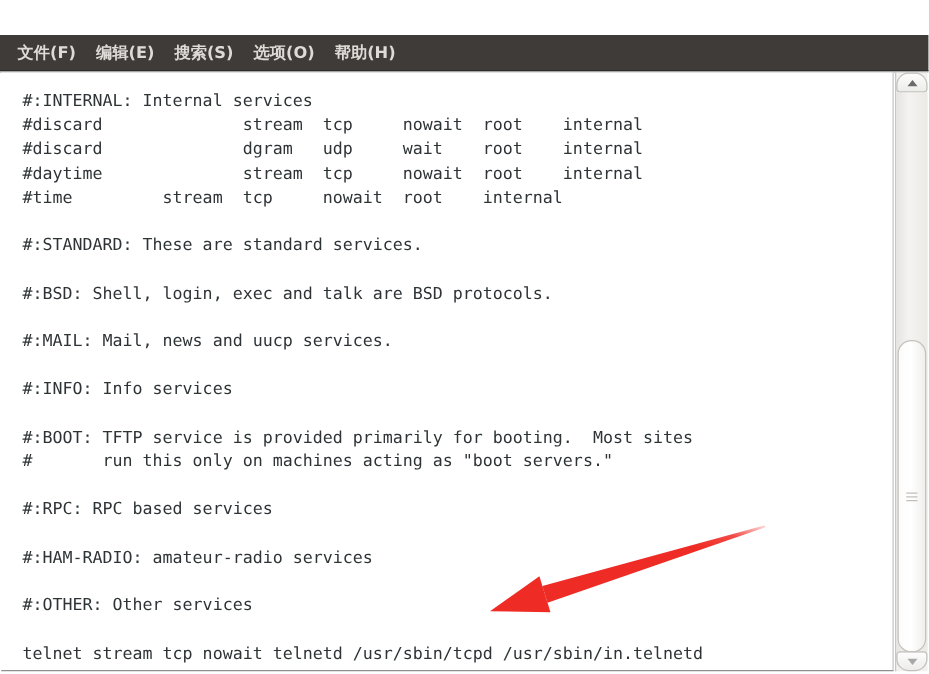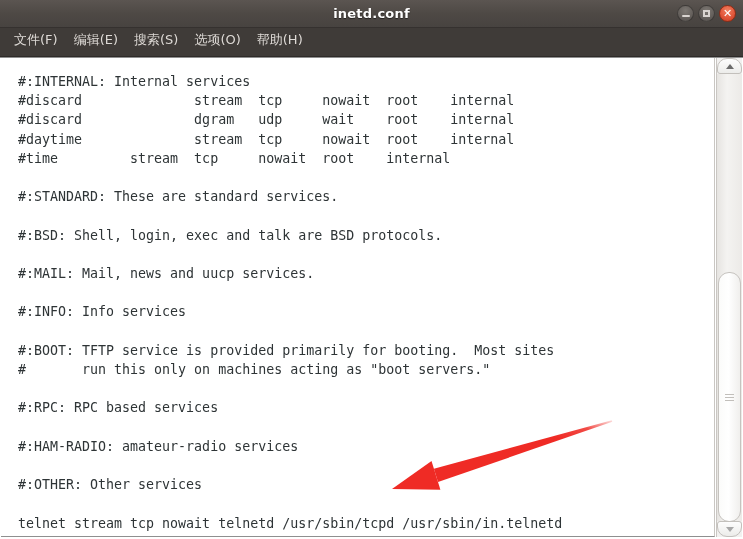--- a/index.html
+++ b/index.html
@@ -113,23 +113,24 @@
 
   
   .menubar {
     position: absolute;
     left: 0; top: 28px;
     width: 743px;
     height: 29px;
     background: #3f3b38;
     box-sizing: border-box;
     display: flex;
-    align-items: flex-start;
+    align-items: center;
     padding-left: 6px;
     border-bottom: 1px solid #2e2b29;
+    font-weight: bold;
   }
 
   .menu-item {
     color: #dedad6;
     font-size: 13px;
     font-family: "DejaVu Sans", sans-serif;
     padding: 3px 8px;
     white-space: nowrap;
     user-select: none;
     cursor: default;
@@ -256,34 +257,20 @@
     width: 743px;
     height: 539px;
     pointer-events: none;
   }
 </style>
 </head>
 <body>
 
 <div id="app">
 
-  <div class="titlebar">
-    <div class="title-text">inetd.conf</div>
-    <div class="win-controls">
-      <div class="win-btn minimize">
-        <span class="bar"></span>
-      </div>
-      <div class="win-btn maximize">
-        <span class="box"></span>
-      </div>
-      <div class="win-btn close">
-        <span class="glyph">✕</span>
-      </div>
-    </div>
-  </div>
 
   <div class="menubar">
     <div class="menu-item">文件(F)</div>
     <div class="menu-item">编辑(E)</div>
     <div class="menu-item">搜索(S)</div>
     <div class="menu-item">选项(O)</div>
     <div class="menu-item">帮助(H)</div>
   </div>
 
   <div class="textview-frame">

